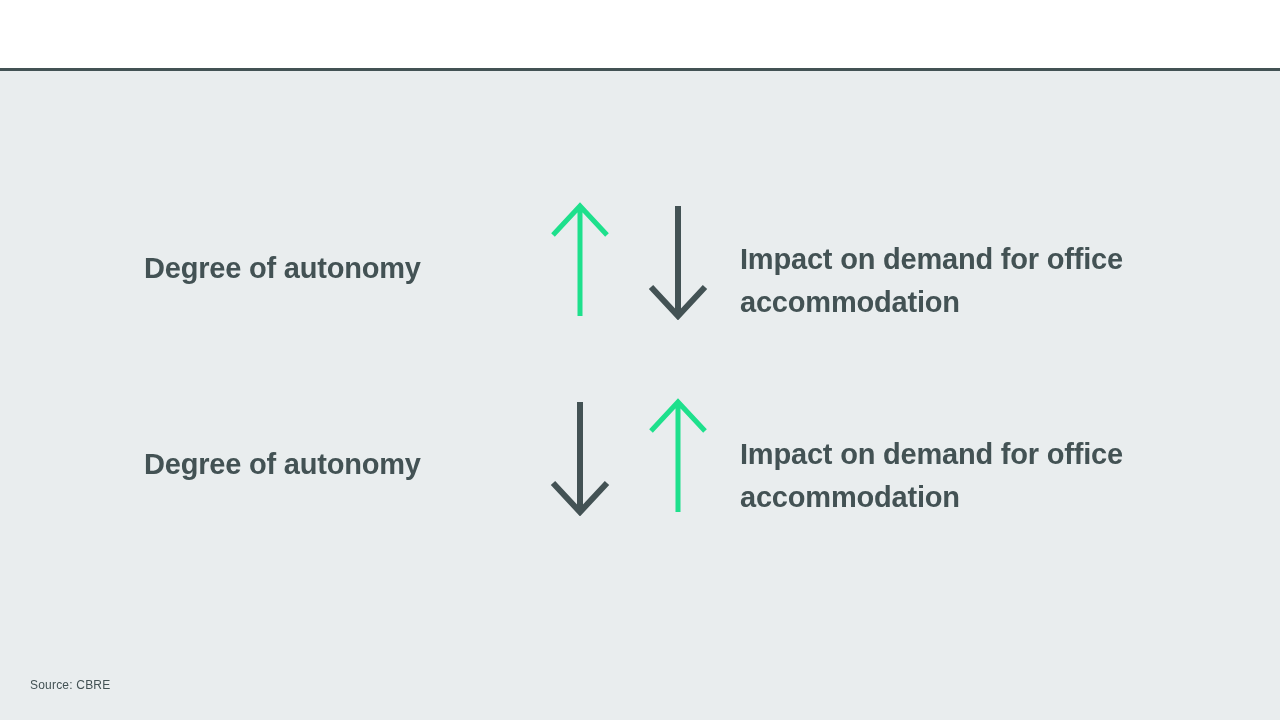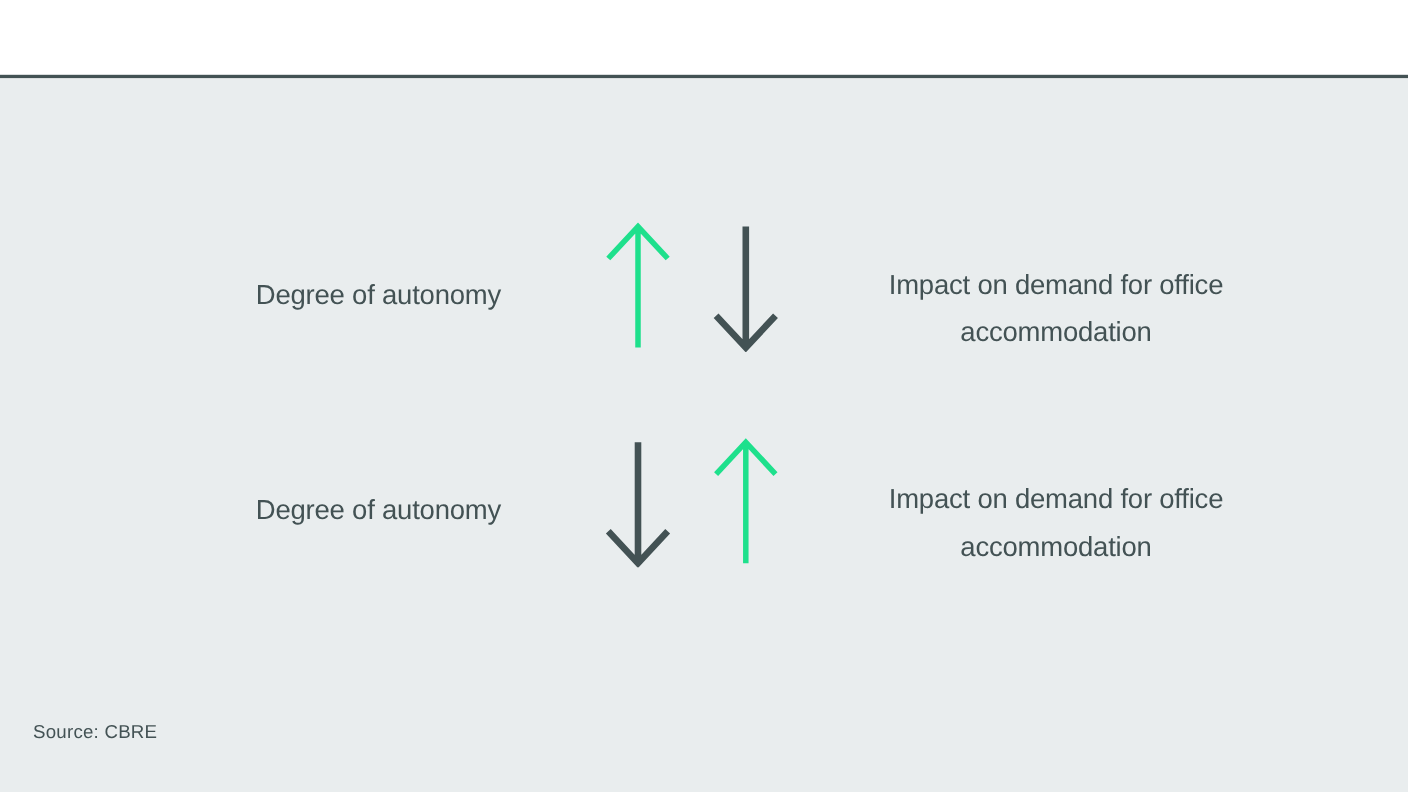--- a/index.html
+++ b/index.html
@@ -18,26 +18,26 @@
     position: absolute;
     left: 0; top: 0;
     width: 1280px;
     height: 68px;
     background: var(--header-background, #ffffff);
     border-bottom: 3px solid var(--dark-slate, #435254);
     box-sizing: content-box;
   }
   .label {
     position: absolute;
-    font-weight: 400;
-    font-size: 25px;
+    font-weight: 700;
+    font-size: 29px;
     line-height: 43px;
     letter-spacing: -0.2px;
     color: var(--dark-slate, #435254);
-    text-align: center;
+    text-align: left;
   }
   .left-label-1  { left: 144px; top: 247px; width: 400px; }
   .right-label-1 { left: 740px; top: 238px; width: 440px; }
   .left-label-2  { left: 144px; top: 443px; width: 400px; }
   .right-label-2 { left: 740px; top: 433px; width: 440px; }
   .arrow {
     position: absolute;
     width: 60px;
     height: 118px;
   }
@@ -45,22 +45,22 @@
   .arrow path { fill: none; }
   .arrow-green path { stroke: var(--accent-green, #1ee08c); stroke-width: 5; }
   .arrow-dark  path { stroke: var(--dark-slate, #435254);  stroke-width: 6; }
   .r1-a1 { left: 550px; top: 202px; }
   .r1-a2 { left: 648px; top: 202px; }
   .r2-a1 { left: 550px; top: 398px; }
   .r2-a2 { left: 648px; top: 398px; }
   .source-note {
     position: absolute;
     left: 30px;
-    top: 656px;
-    font-size: 17px;
+    top: 678px;
+    font-size: 12px;
     font-weight: 400;
     letter-spacing: 0.2px;
     color: var(--dark-slate, #435254);
   }
 </style>
 </head>
 <body>
 
 <div class="header"></div>
 

